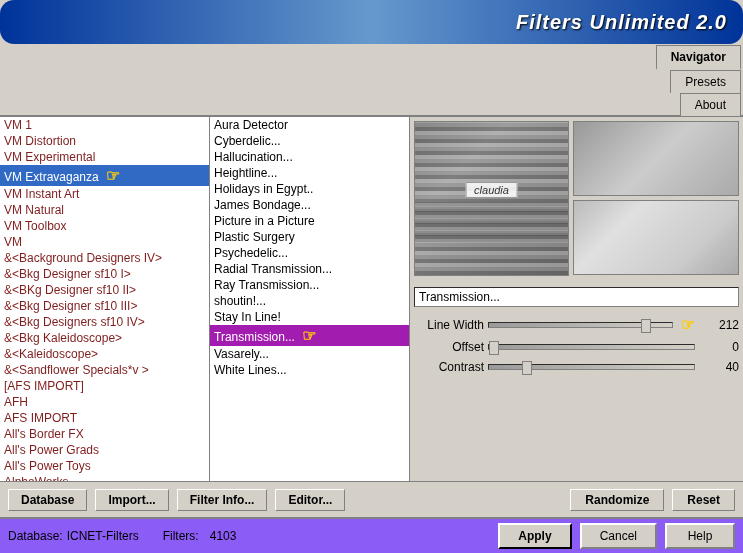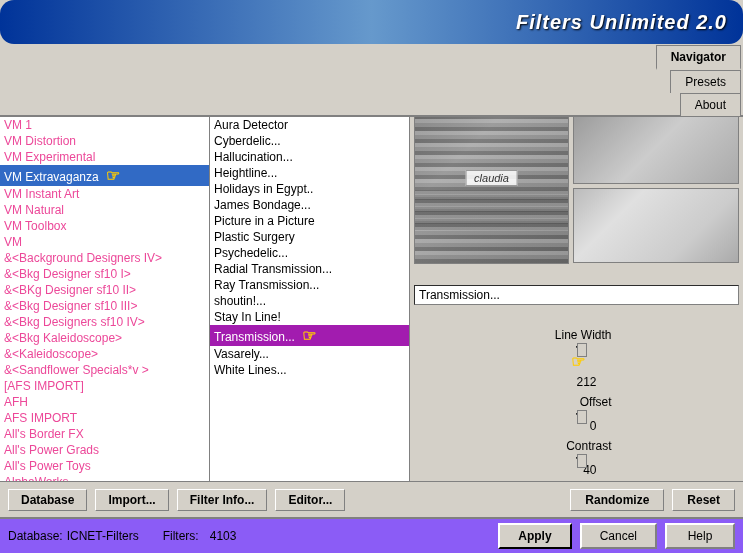--- a/index.html
+++ b/index.html
@@ -73,21 +73,21 @@
     .list-container {
       flex: 1;
       overflow-y: scroll;
       overflow-x: hidden;
     }
     .list-item {
       padding: 1px 4px;
       cursor: pointer;
       white-space: nowrap;
       font-size: 12px;
-      color: #ec4899;
+      color: #7f1d1d;
     }
     .list-item.selected {
       background: #316ac5;
       color: #fff;
     }
 
     
     .filter-panel {
       width: 200px;
       border-right: 1px solid #808080;
@@ -106,22 +106,21 @@
       background: #a21caf;
       color: #fff;
     }
 
     
     .preview-panel {
       flex: 1;
       display: flex;
       flex-direction: column;
       padding: 4px;
-      gap: 19px;
-      justify-content: flex-end;
+      gap: 4px;
     }
 
     
     .preview-top {
       display: flex;
       gap: 4px;
       height: 160px;
     }
 
     .preview-original {
@@ -209,21 +208,20 @@
       display: flex;
       flex-direction: column;
       gap: 6px;
       margin-top: 4px;
     }
 
     .slider-row {
       display: flex;
       align-items: center;
       gap: 4px;
-      flex-direction: column;
     }
 
     .slider-label {
       width: 70px;
       font-size: 12px;
       color: #000;
       text-align: right;
     }
 
     .slider-track {

